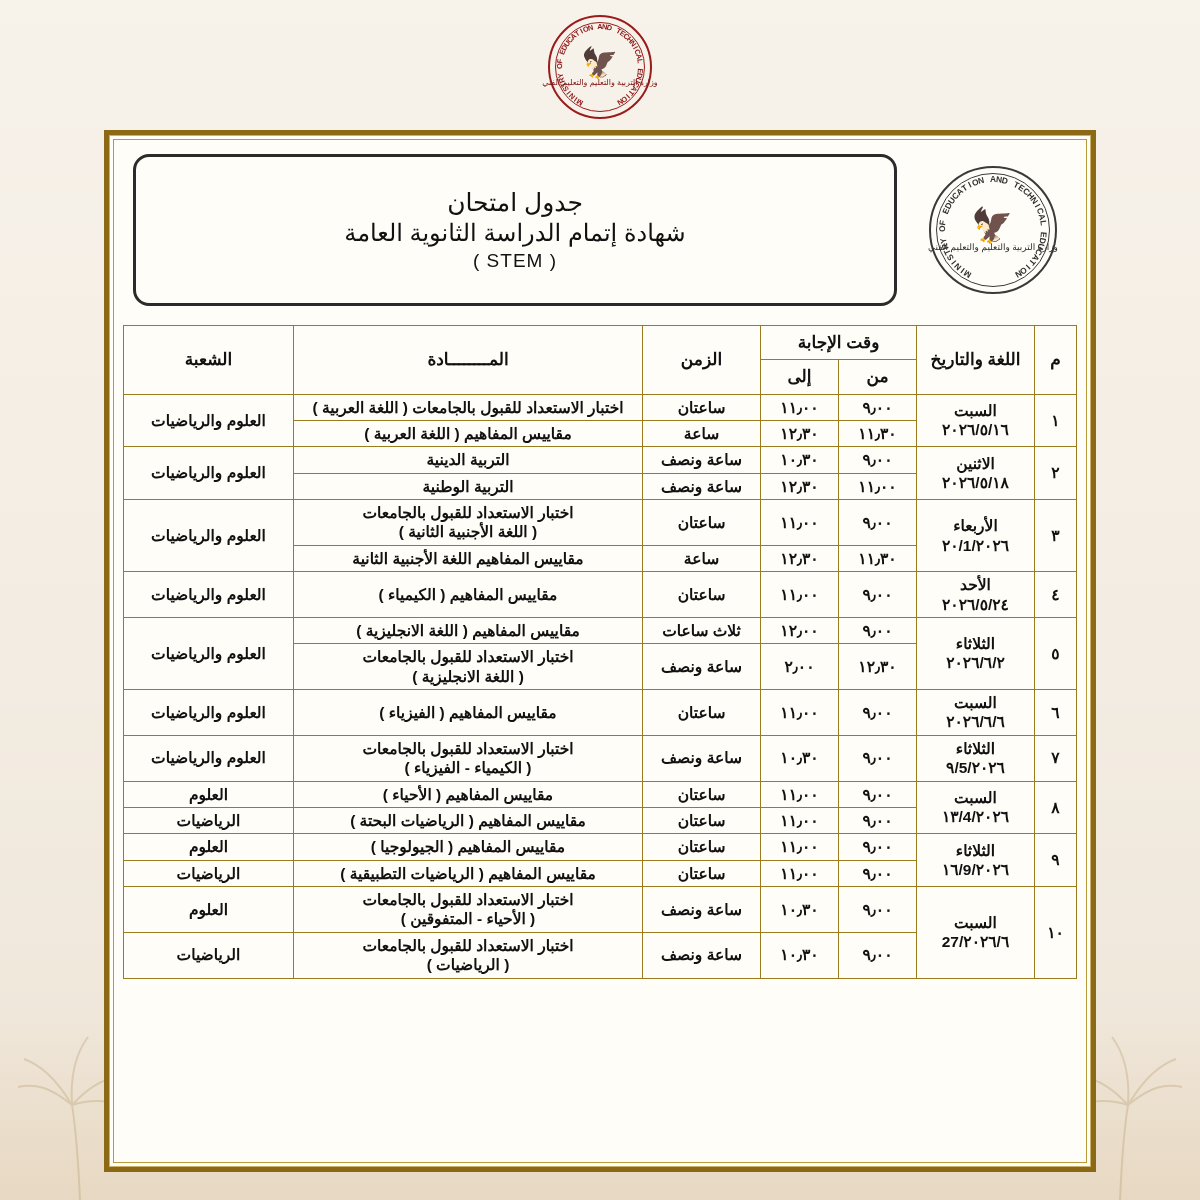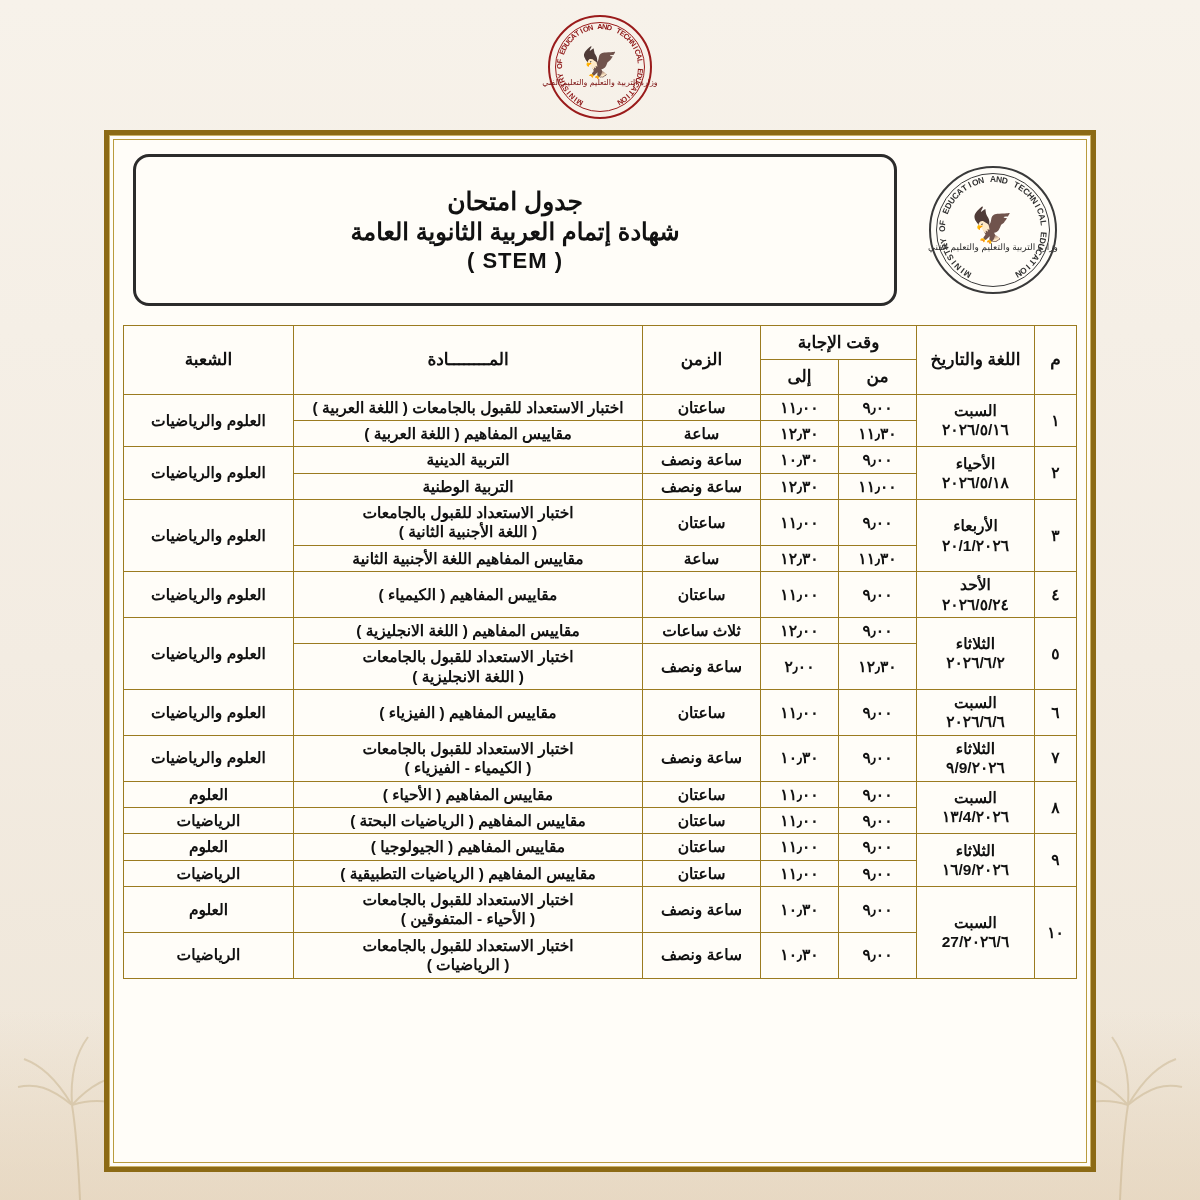--- a/index.html
+++ b/index.html
@@ -158,28 +158,28 @@
     border-radius: 16px;
     display: flex;
     flex-direction: column;
     align-items: center;
     justify-content: center;
     text-align: center;
     background: #fffdf8;
     position: relative;
   }
   .title-box .t {
-    font-weight: bold;
+    font-weight: normal;
     color: #111;
     line-height: 1.28;
   }
   .title-box .t1 { font-size: 25px; }
   .title-box .t2 { font-size: 24px; }
   .title-box .t3 { font-size: 24px; }
-  .title-box .t4 { font-size: 22px; letter-spacing: 1px; }
+  .title-box .t4 { font-size: 19px; letter-spacing: 1px; }
   .seal {
     width: 168px;
     height: 140px;
     display: flex;
     align-items: center;
     justify-content: center;
     margin-left: 2px;
   }
   .seal .logo-circle {
     width: 128px;
@@ -364,21 +364,21 @@
           </div>
         <div class="eagle">
           🦅
           <span class="ar">وزارة التربية والتعليم والتعليم الفني</span>
         </div>
       </div>
     </div>
 
     <div class="title-box">
       <div class="t t1">جدول امتحان</div>
-      <div class="t t2">شهادة إتمام العربية الثانوية العامة</div>
+      <div class="t t2">شهادة إتمام الدراسة الثانوية العامة</div>
       <div class="t t4">( STEM )</div>
     </div>
 
 
   </div>
 
   <table class="sched">
     <colgroup>
       <col class="col-no">
       <col class="col-day">
@@ -413,21 +413,21 @@
           <td rowspan="2">العلوم والرياضيات</td>
         </tr>
         <tr>
           <td>١١٫٣٠</td>
           <td>١٢٫٣٠</td>
           <td>ساعة</td>
           <td class="subject"><span>مقاييس المفاهيم ( اللغة العربية )</span></td>
         </tr>
         <tr>
           <td rowspan="2">٢</td>
-          <td rowspan="2" class="day"><span>الأحياء</span><br><span class="nowrap">٢٠٢٦/٥/١٨</span></td>
+          <td rowspan="2" class="day"><span>الاثنين</span><br><span class="nowrap">٢٠٢٦/٥/١٨</span></td>
           <td>٩٫٠٠</td>
           <td>١٠٫٣٠</td>
           <td>ساعة ونصف</td>
           <td class="subject"><span>التربية الدينية</span></td>
           <td rowspan="2">العلوم والرياضيات</td>
         </tr>
         <tr>
           <td>١١٫٠٠</td>
           <td>١٢٫٣٠</td>
           <td>ساعة ونصف</td>
@@ -476,21 +476,21 @@
           <td rowspan="1">٦</td>
           <td rowspan="1" class="day"><span>السبت</span><br><span class="nowrap">٢٠٢٦/٦/٦</span></td>
           <td>٩٫٠٠</td>
           <td>١١٫٠٠</td>
           <td>ساعتان</td>
           <td class="subject"><span>مقاييس المفاهيم ( الفيزياء )</span></td>
           <td rowspan="1">العلوم والرياضيات</td>
         </tr>
         <tr>
           <td rowspan="1">٧</td>
-          <td rowspan="1" class="day"><span>الثلاثاء</span><br><span class="nowrap">٢٠٢٦/9/٩</span></td>
+          <td rowspan="1" class="day"><span>الثلاثاء</span><br><span class="nowrap">٢٠٢٦/5/٩</span></td>
           <td>٩٫٠٠</td>
           <td>١٠٫٣٠</td>
           <td>ساعة ونصف</td>
           <td class="subject"><span>اختبار الاستعداد للقبول بالجامعات</span><span class="sub2">( الكيمياء - الفيزياء )</span></td>
           <td rowspan="1">العلوم والرياضيات</td>
         </tr>
         <tr>
           <td rowspan="2">٨</td>
           <td rowspan="2" class="day"><span>السبت</span><br><span class="nowrap">٢٠٢٦/4/١٣</span></td>
           <td>٩٫٠٠</td>

